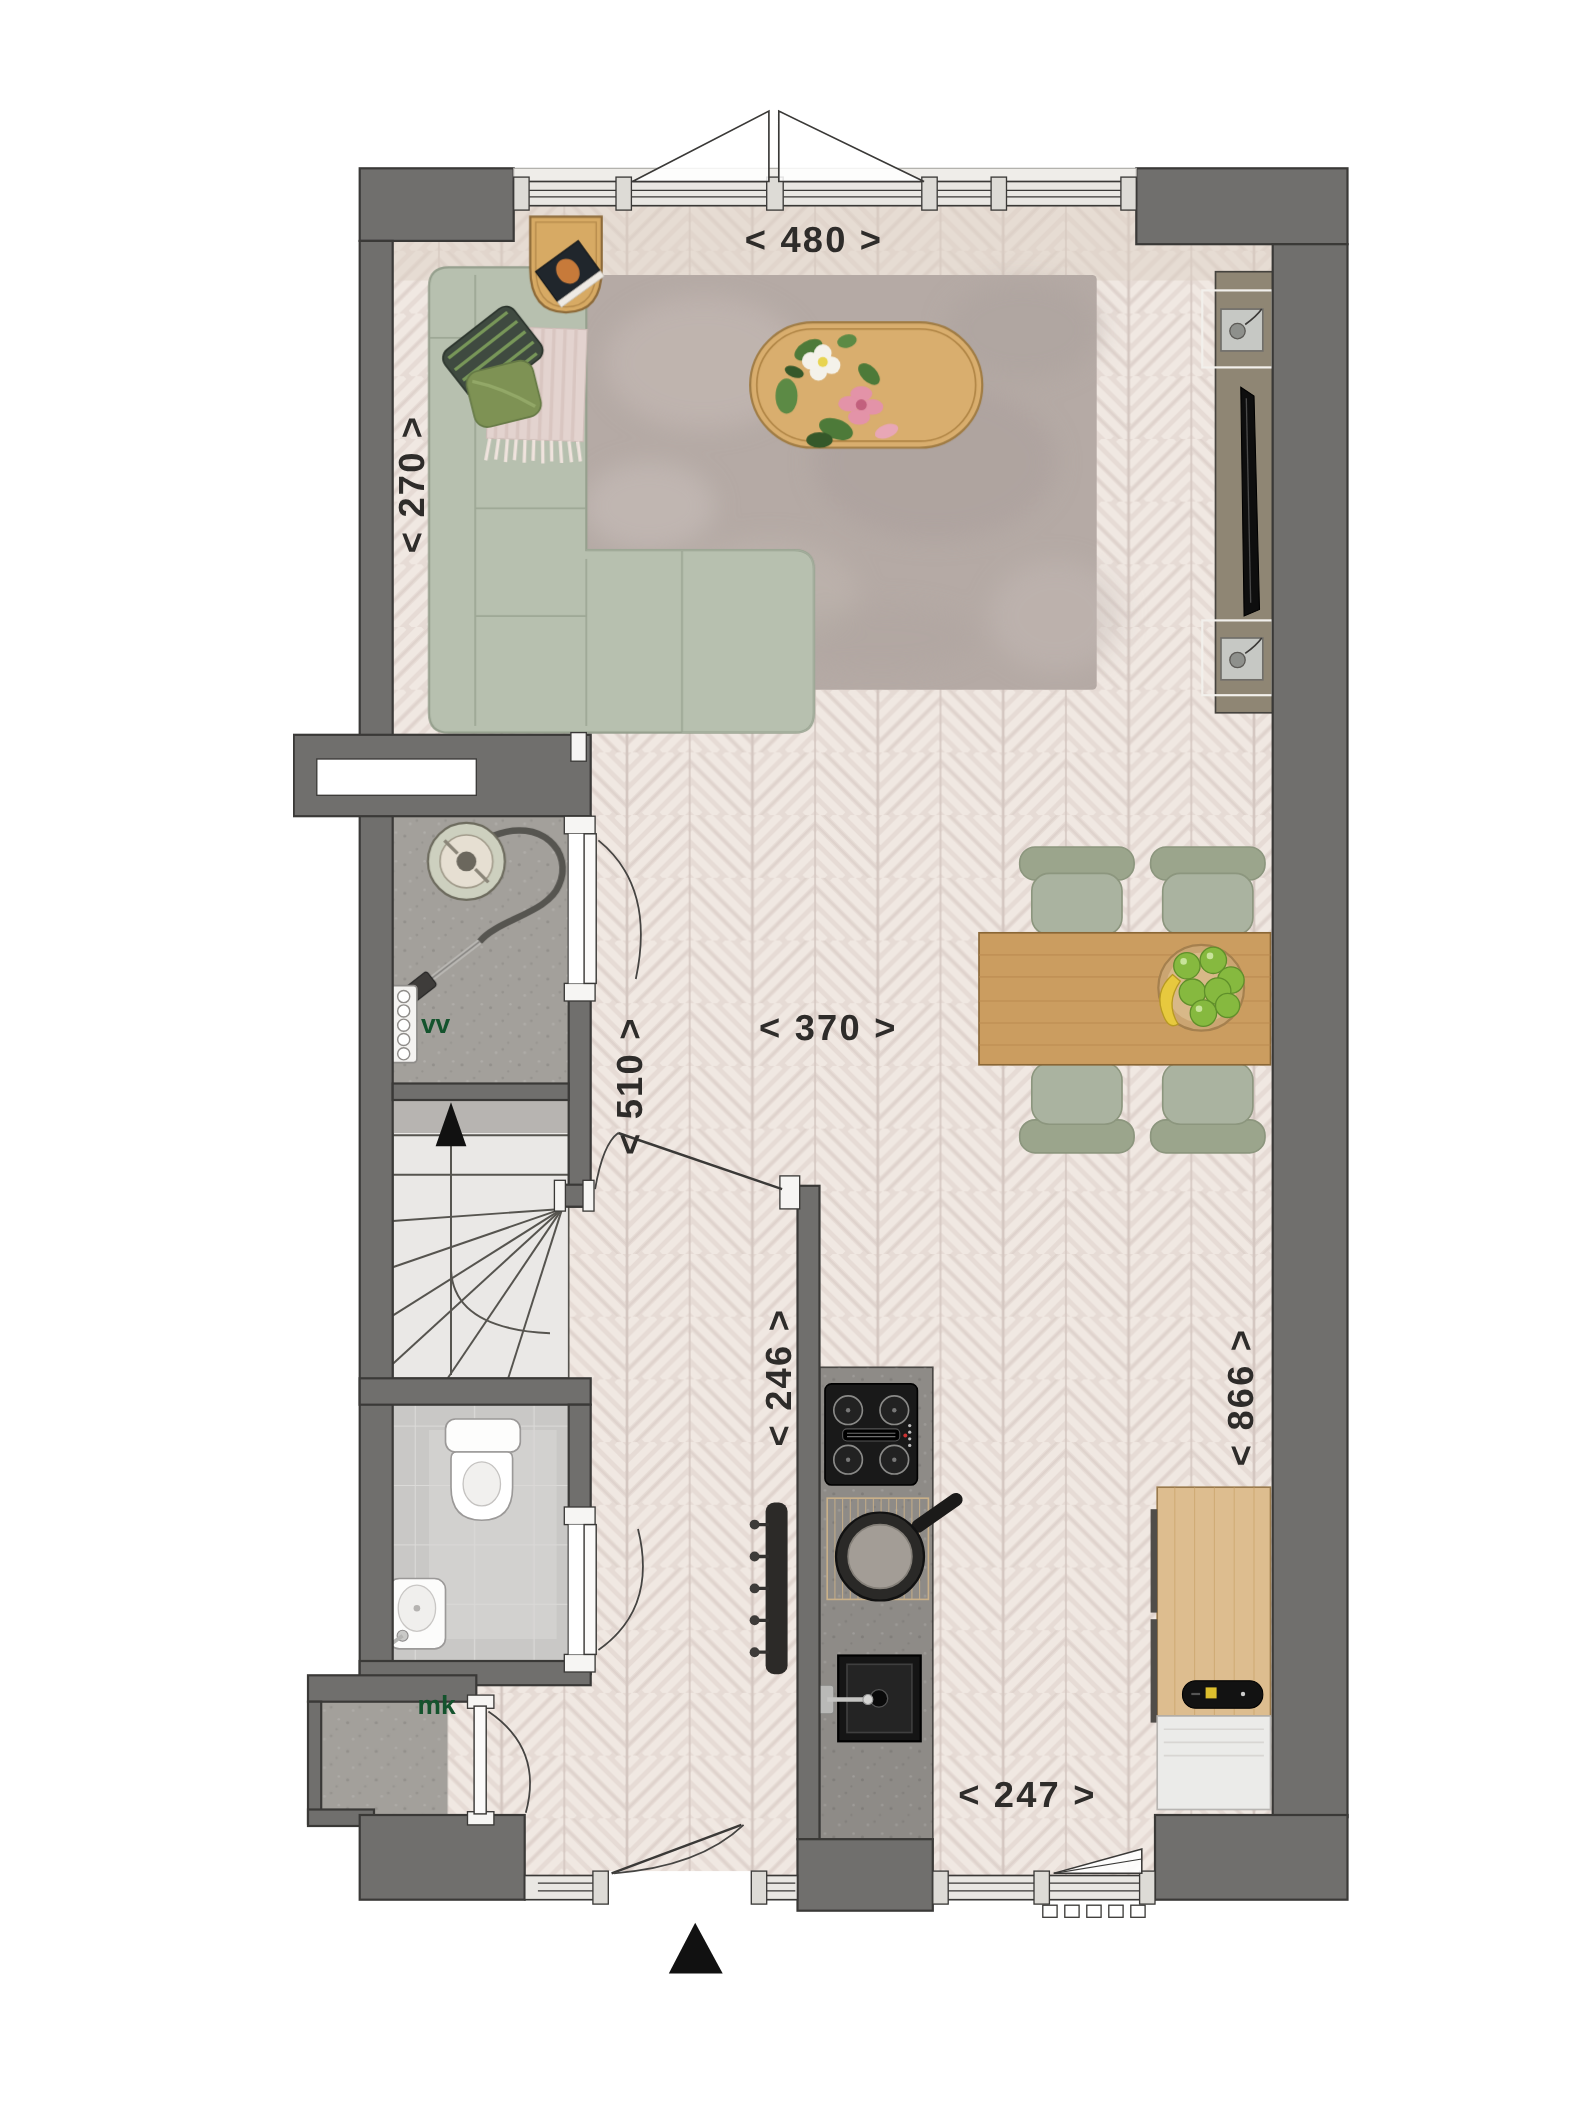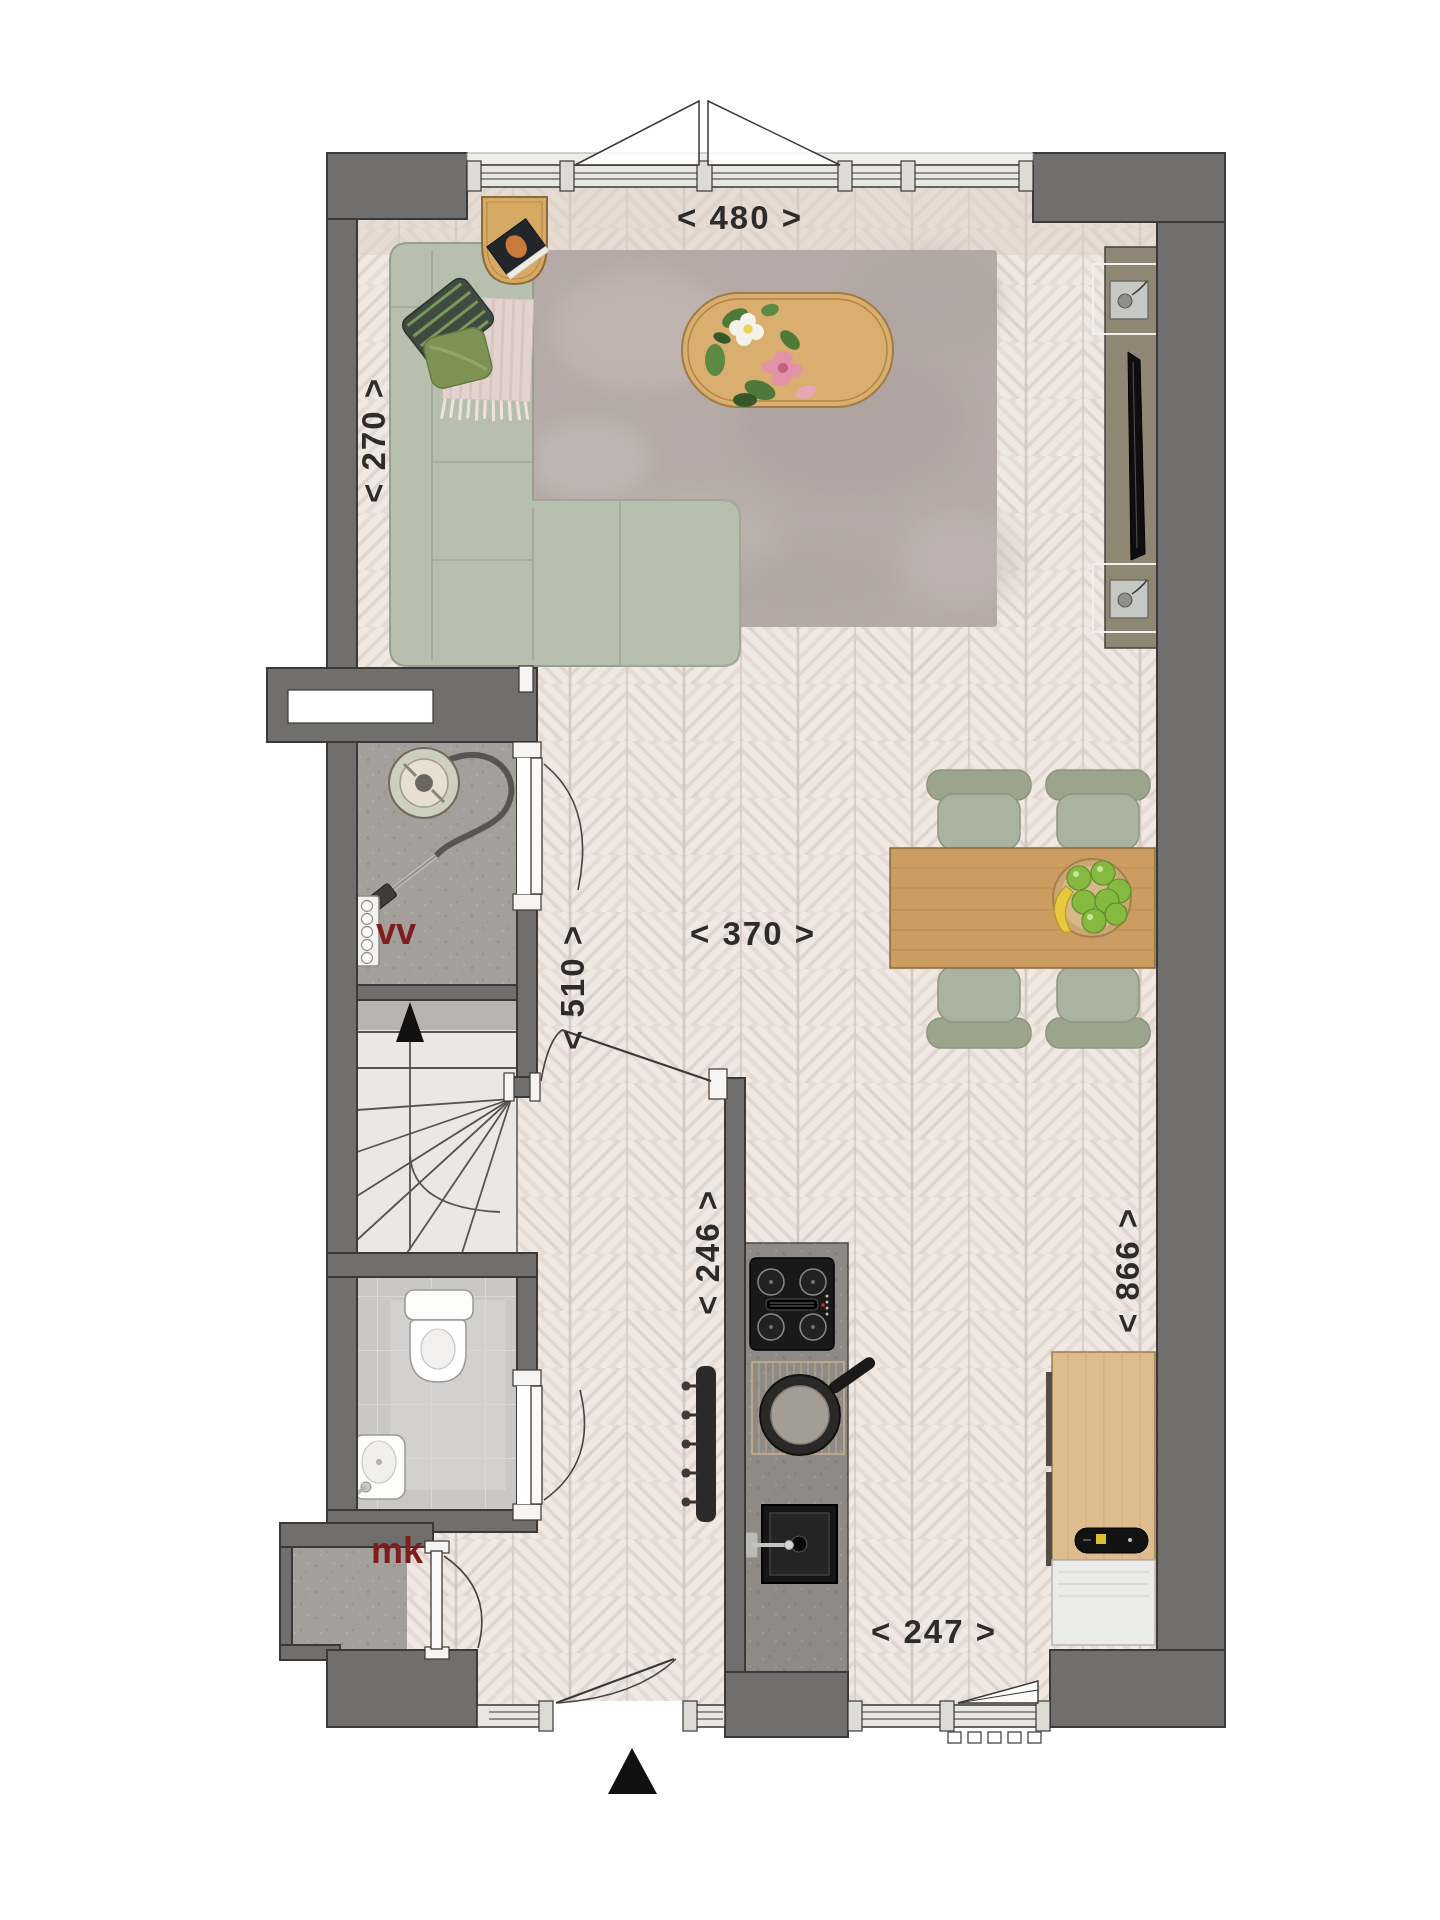--- a/index.html
+++ b/index.html
@@ -3,21 +3,21 @@
 <meta charset="utf-8">
 <style>
   html,body{margin:0;padding:0;background:#ffffff;}
   #stage{position:relative;width:1440px;height:1920px;background:#ffffff;overflow:hidden;
          font-family:"Liberation Sans", sans-serif;padding-left:44px;}
   #plan-svg{position:absolute;left:0;top:0;}
   .dim-label{position:absolute;transform:translate(-50%,-50%);
     font-size:33px;font-weight:600;letter-spacing:2px;color:#2e2c2a;white-space:nowrap;}
   .dim-label.vert{transform:translate(-50%,-50%) rotate(-90deg);}
   .room-label{position:absolute;transform:translate(-50%,-50%);
-    font-size:36px;font-weight:600;color:#7f1d1d;white-space:nowrap;}
+    font-size:24px;font-weight:600;color:#14532d;white-space:nowrap;}
   
   #dim-top{left:740px;top:218px;}
   #dim-left{left:374px;top:440px;}
   #dim-hall{left:573px;top:987px;}
   #dim-living{left:753px;top:934px;}
   #dim-kitchen{left:708px;top:1252px;}
   #dim-right{left:1128px;top:1270px;}
   #dim-front{left:934px;top:1632px;}
   #label-vv{left:396px;top:932px;}
   #label-mk{left:397px;top:1551px;}

